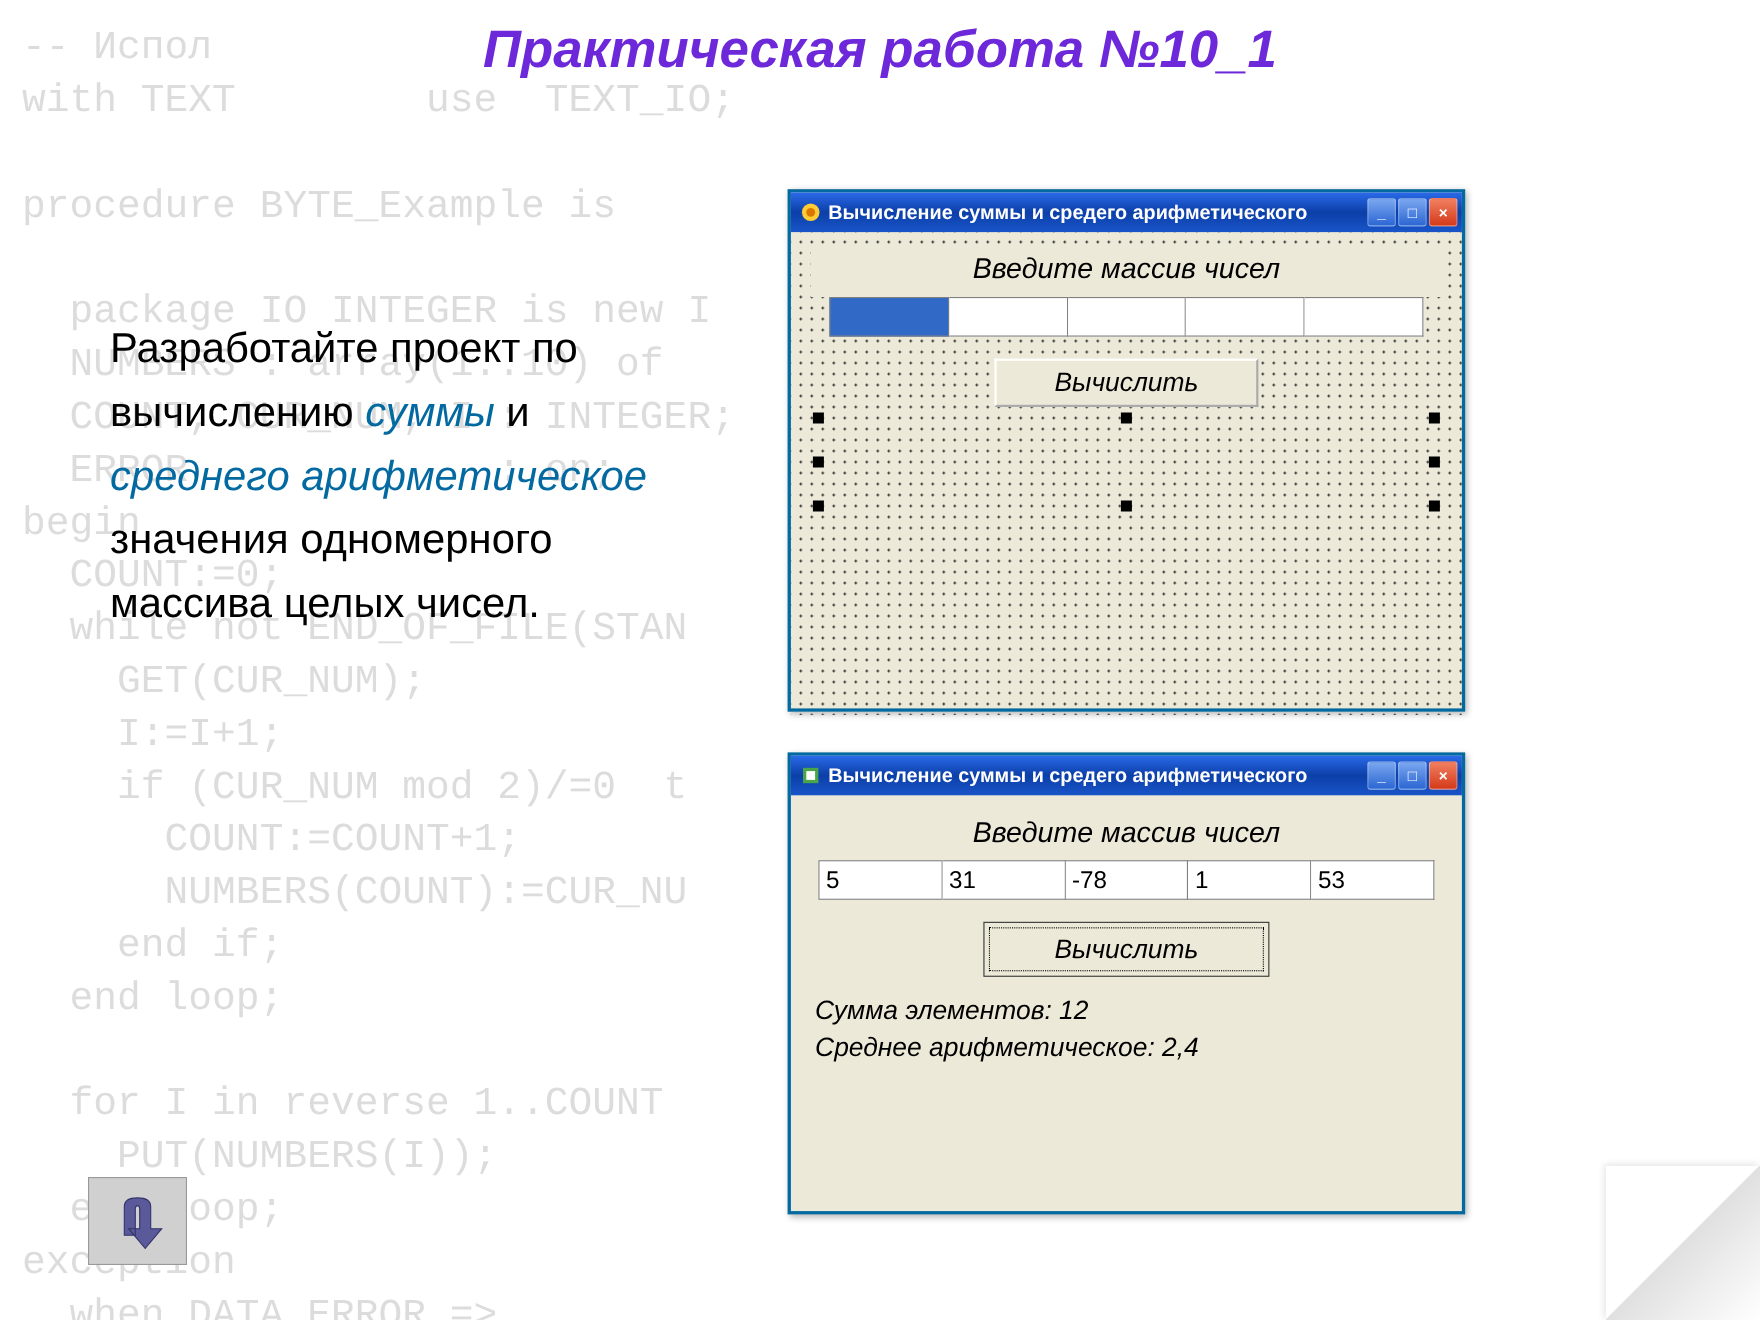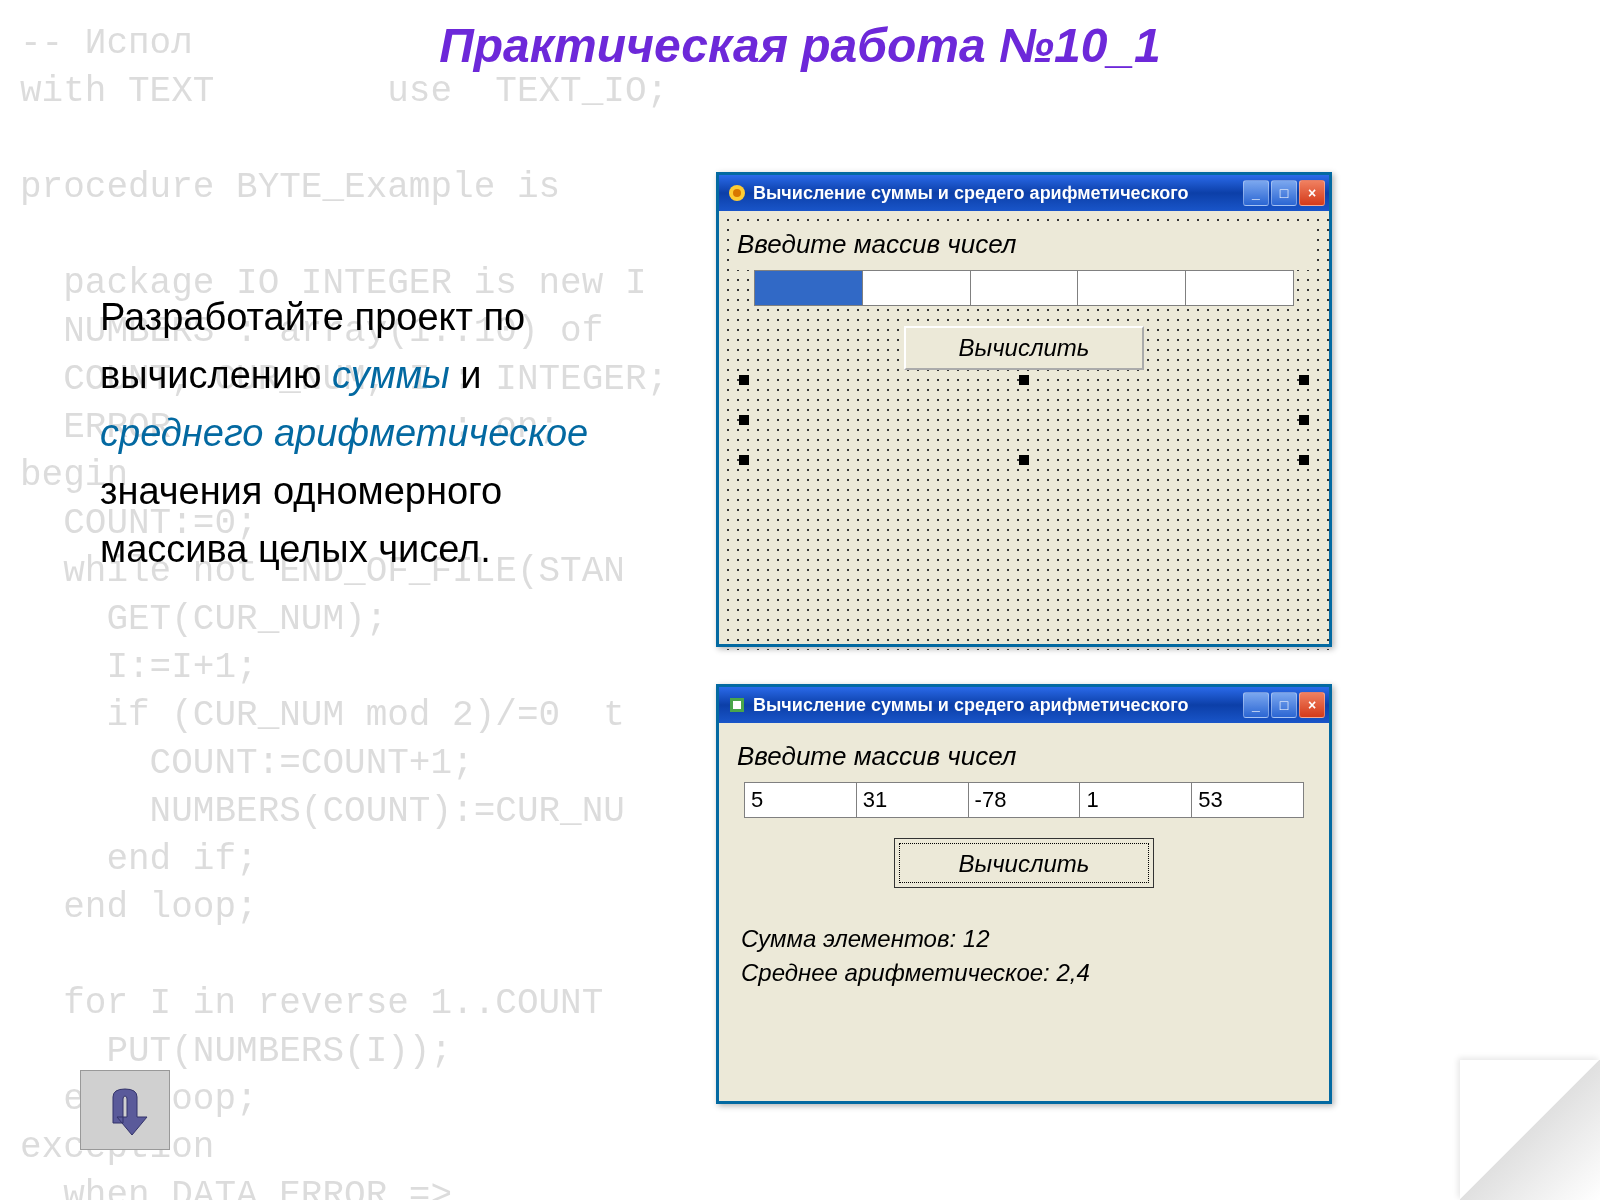--- a/index.html
+++ b/index.html
@@ -108,20 +108,21 @@
     border: 1px solid #ffffff55;
     display: flex; align-items: center; justify-content: center;
     font-family: Arial; font-size: 14px; font-weight: bold; color: #fff;
   }
   .winbtn.min, .winbtn.max { background: linear-gradient(to bottom,#7ba7ef,#2b66d3); }
   .winbtn.close { background: linear-gradient(to bottom,#f08060,#d43a1a); }
   .client {
     padding: 12px 18px 16px 18px;
   }
   .prompt {
+    text-align: center;
     font-style: italic;
     font-size: 26px;
     padding: 6px 0 10px 0;
   }
   .grid-row {
     display: flex;
     margin: 0 auto 20px auto;
   }
   .grid-cell {
     flex: 1;
@@ -149,21 +150,21 @@
     border: 1px solid #333;
     outline: 1px dotted #000;
     outline-offset: -6px;
     padding-top: 3px;
     background: #ece9d8;
   }
   .result {
     font-style: italic;
     font-size: 24px;
     line-height: 34px;
-    margin-top: 34px;
+    margin-top: 14px;
     padding: 0 4px;
   }
   
   .design {
     background-image: radial-gradient(#333 1px, transparent 1px);
     background-size: 10px 10px;
     background-position: 4px 4px;
   }
   .handles {
     position: relative;

